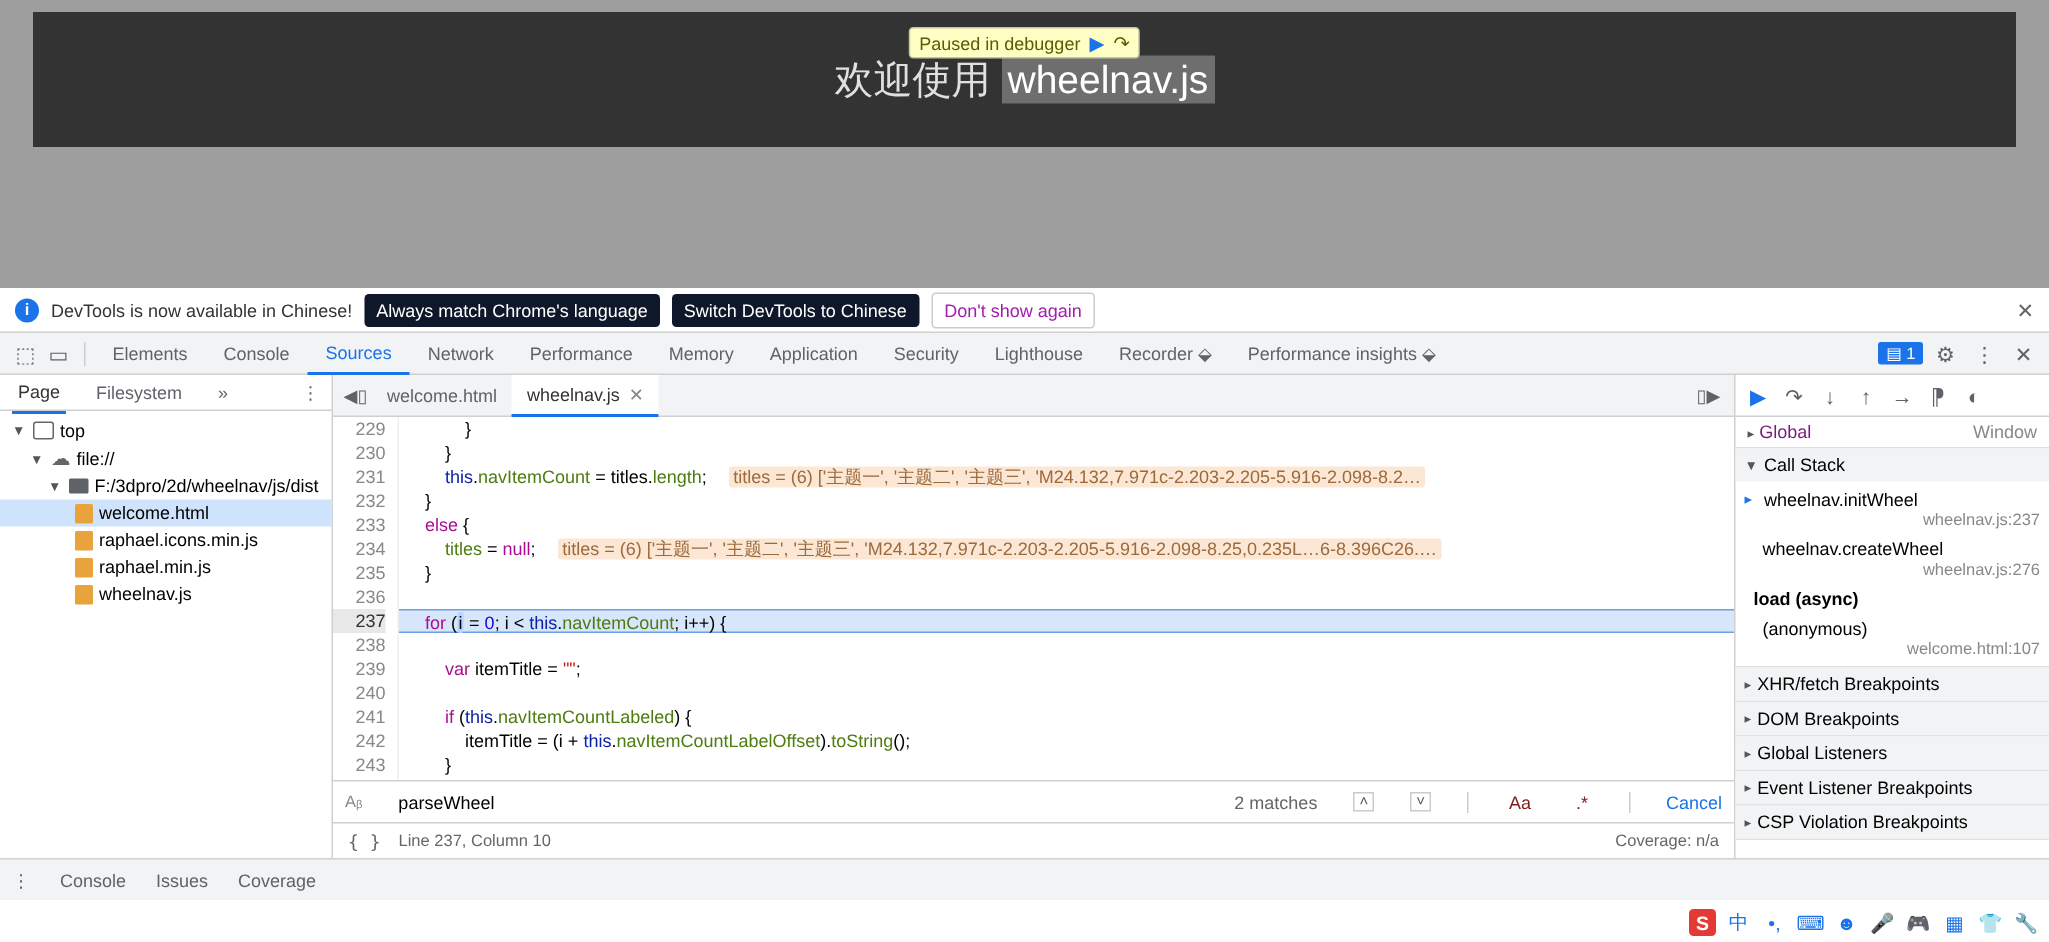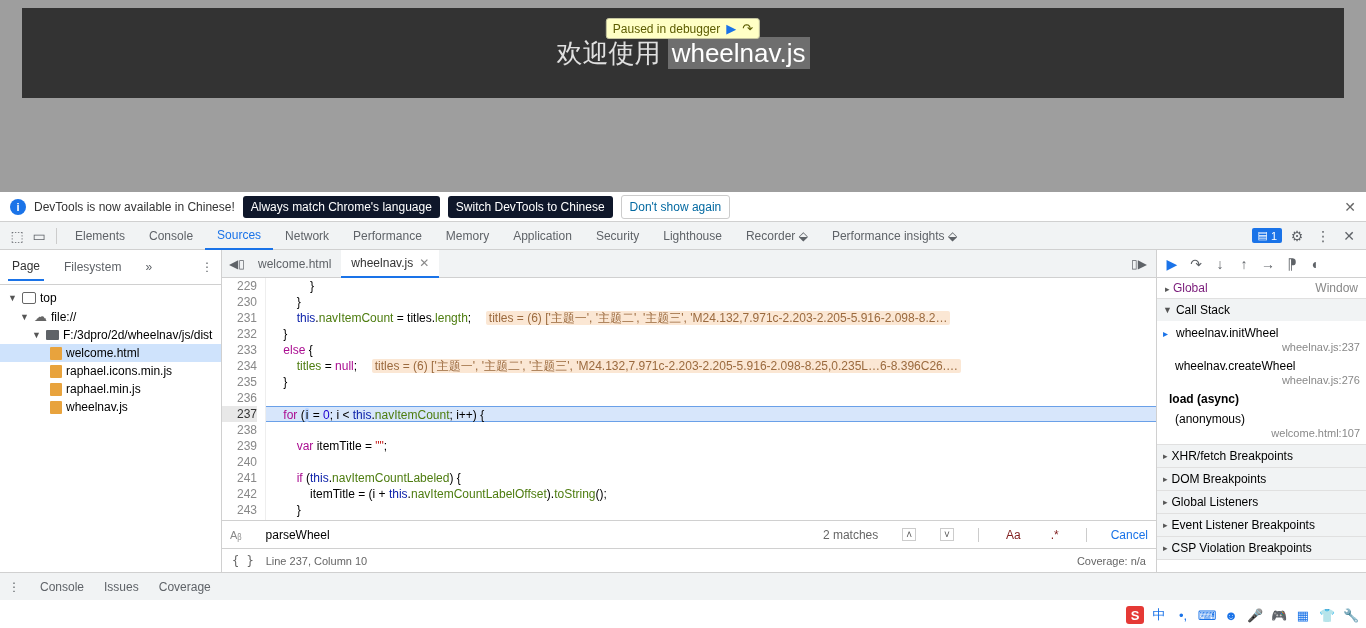--- a/index.html
+++ b/index.html
@@ -9,34 +9,34 @@
 .page-content { margin-top: 8px; width: 1322px; height: 90px; background: #333333; color: #fff; position: relative; display: flex; align-items: center; justify-content: center; }
 .debugger-badge { position: absolute; top: 18px; left: 50%; transform: translateX(-50%); background: #ffffc5; border: 1px solid #c5c5a0; border-radius: 3px; padding: 2px 6px; font-size: 12px; color: #5c5c00; display: flex; align-items: center; gap: 6px; z-index: 5; }
 .db-btn { font-size: 13px; cursor: pointer; }
 .welcome-text { font-size: 26px; color: #e0e0e0; }
 .welcome-hl { background: #6e6e6e; color: #fff; padding: 1px 4px; }
 
 .info-bar { height: 30px; background: #fff; border-bottom: 1px solid #d0d0d0; display: flex; align-items: center; padding: 0 10px; gap: 8px; }
 .info-icon { width: 16px; height: 16px; border-radius: 50%; background: #1a73e8; color: #fff; display: flex; align-items: center; justify-content: center; font-size: 11px; font-weight: bold; }
 .info-text { color: #333; }
 .info-btn { background: #0f172a; color: #fff; border: none; border-radius: 3px; padding: 4px 8px; cursor: pointer; font-size: 12px; }
-.info-btn-outline { background: #fff; color: #0369a1; border: 1px solid #ccc; border-radius: 3px; padding: 4px 8px; cursor: pointer; font-size: 12px; }
+.info-btn-outline { background: #fff; color: #a21caf; border: 1px solid #ccc; border-radius: 3px; padding: 4px 8px; cursor: pointer; font-size: 12px; }
 .info-close { margin-left: auto; cursor: pointer; font-size: 14px; color: #666; }
 
 .devtools-tabs { height: 28px; background: #f1f3f4; border-bottom: 1px solid #d0d0d0; display: flex; align-items: center; padding: 0 6px; gap: 0; }
 .dt-icon { width: 22px; height: 22px; display: flex; align-items: center; justify-content: center; cursor: pointer; color: #5f6368; font-size: 14px; }
 .dt-tab { padding: 6px 12px; color: #5f6368; cursor: pointer; font-size: 12px; }
 .dt-tab.active { color: #1a73e8; border-bottom: 2px solid #1a73e8; }
 .dt-right { margin-left: auto; display: flex; align-items: center; gap: 4px; }
 .msg-badge { background: #1a73e8; color: #fff; border-radius: 2px; padding: 1px 5px; font-size: 11px; display: flex; align-items: center; gap: 3px; }
 
 .main-area { display: flex; height: 322px; }
 
 .left-panel { width: 222px; border-right: 1px solid #d0d0d0; display: flex; flex-direction: column; }
-.lp-tabs { height: 35px; border-bottom: 1px solid #d0d0d0; display: flex; align-items: center; padding: 0 8px; gap: 16px; }
+.lp-tabs { height: 24px; border-bottom: 1px solid #d0d0d0; display: flex; align-items: center; padding: 0 8px; gap: 16px; }
 .lp-tab { padding: 6px 4px; color: #5f6368; cursor: pointer; font-size: 12px; }
 .lp-tab.active { color: #333; border-bottom: 2px solid #1a73e8; }
 .lp-more { margin-left: 4px; color: #5f6368; cursor: pointer; }
 .lp-menu { margin-left: auto; color: #5f6368; cursor: pointer; }
 .file-tree { padding: 4px 0; font-size: 12px; }
 .ft-row { padding: 2px 4px 2px 8px; display: flex; align-items: center; gap: 4px; cursor: pointer; white-space: nowrap; }
 .ft-row.active { background: #cfe3fc; }
 .ft-arrow { font-size: 9px; color: #555; width: 10px; display: inline-block; }
 .ft-icon-frame { width: 14px; height: 12px; border: 1px solid #666; border-radius: 2px; }
 .ft-icon-cloud { font-size: 13px; color: #666; }

